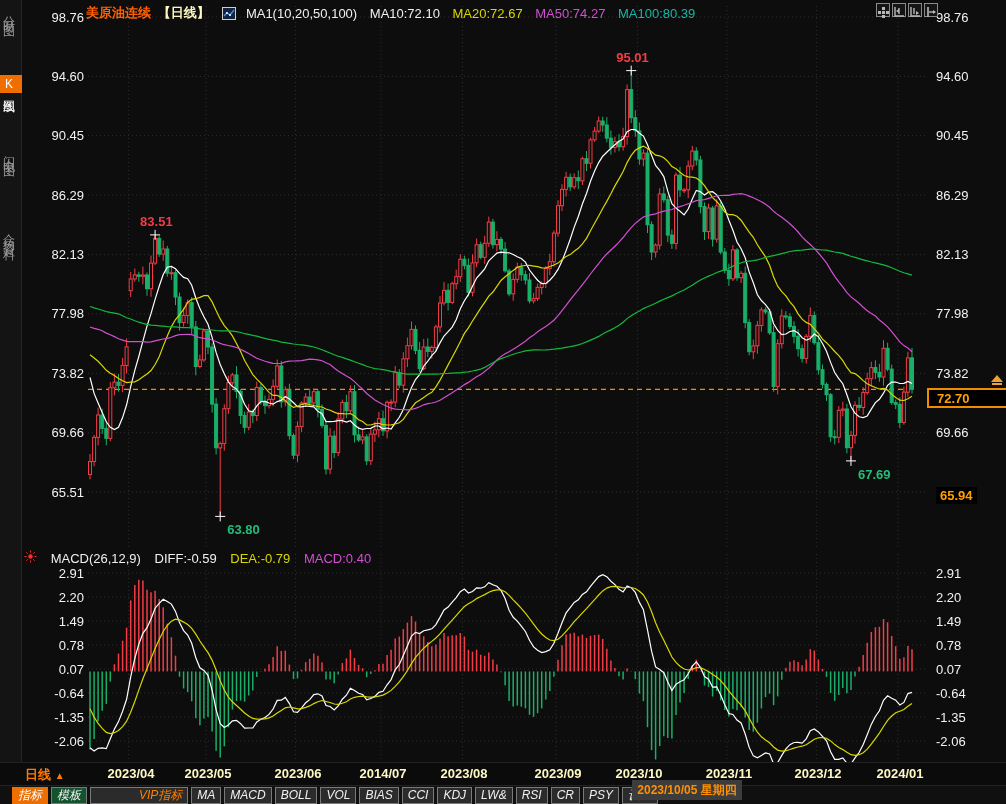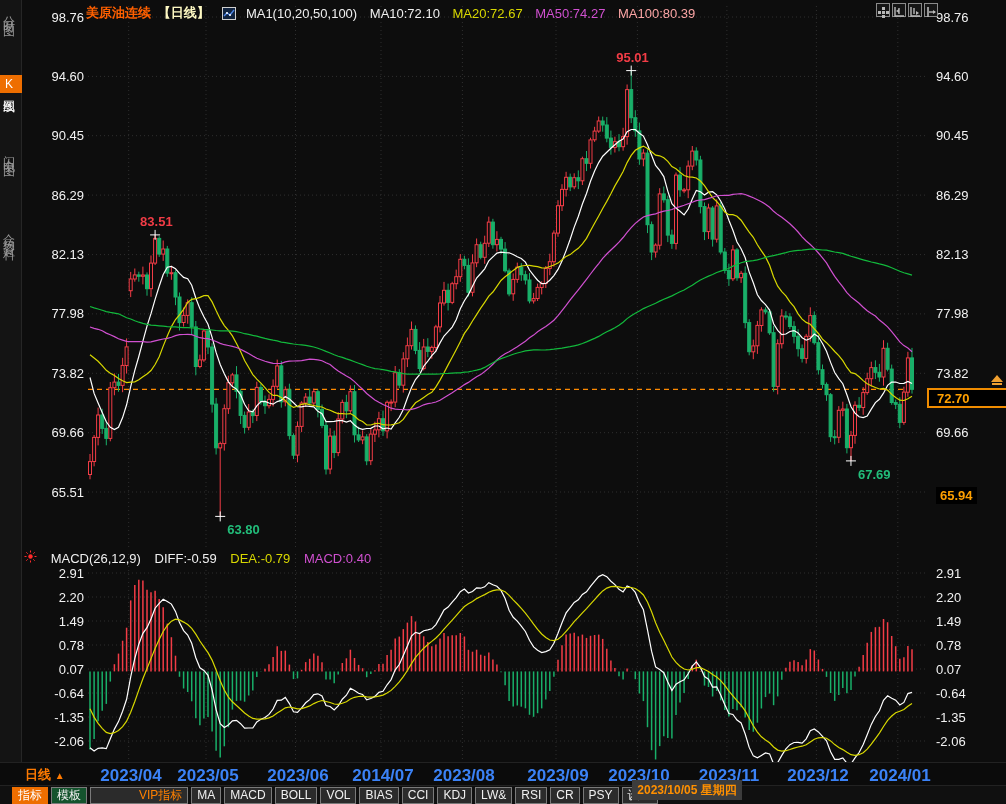--- a/index.html
+++ b/index.html
@@ -15,21 +15,21 @@
   .side-tab.active { background:#ee6e00; color:#fff; letter-spacing:0; font-size:12px; padding:2px 0; }
 
   
   #legend { left:86px; top:4px; height:16px; white-space:nowrap; font-size:13px; }
   #legend span { margin-right:9px; vertical-align:middle; }
   .c-sym { color:#ff6000; font-weight:bold; }
   .c-per { color:#fef9c3; font-weight:bold; }
   .c-w { color:#efefef; }
   .c-y { color:#d8d800; }
   .c-m { color:#d050d0; }
-  .c-g { color:#fca5a5; }
+  .c-g { color:#14b8a6; }
   #legend .mini-icon { display:inline-block; width:14px; height:13px; margin-right:6px; }
 
   
   #win-icons { left:876px; top:3px; display:flex; gap:2px; }
   .wicon { width:14px; height:14px; border:1px solid #8a8a8a; background:#151515; cursor:pointer; }
 
   
   #macd-legend { left:24px; top:550px; height:16px; white-space:nowrap; font-size:13px; }
   #macd-legend span { margin-right:10px; }
   #sun-icon { display:inline-block; width:13px; height:13px; margin-right:28px; cursor:pointer; }
@@ -43,31 +43,31 @@
   #latest-arrow { left:990px; top:375px; width:14px; height:12px; cursor:pointer; }
   #latest-arrow .tri { width:0; height:0; margin:0 auto; border-left:6px solid transparent;
                        border-right:6px solid transparent; border-bottom:7px solid #f0a030; }
   #latest-arrow .bar { width:10px; height:2px; background:#f0a030; margin:1px auto 0; }
 
   
   #xaxis-row { left:0; top:762px; width:1006px; height:23px; background:#0b0b0b; border-top:1px solid #222; }
   #period-label { position:absolute; left:25px; top:3px; color:#ff7a00; font-size:13px;
                   font-weight:bold; cursor:pointer; }
   #period-label .arr { font-size:10px; }
-  .month-label { position:absolute; top:3px; transform:translateX(-50%); color:#3b82f6;
-                 font-size:17px; font-weight:bold; white-space:nowrap; }
+  .month-label { position:absolute; top:3px; transform:translateX(-50%); color:#fef9c3;
+                 font-size:13px; font-weight:bold; white-space:nowrap; }
   #crosshair-date { position:absolute; left:632px; top:17px; width:110px; height:20px; background:#3c3c3c;
                     color:#ff9000; font-size:12px; font-weight:bold; text-align:center; line-height:20px;
                     white-space:nowrap; z-index:5; }
 
   
   #toolbar { left:0; top:785px; width:1006px; height:19px; background:#101010; border-top:1px solid #222;
              display:flex; gap:3px; padding-left:12px; align-items:center; }
   .tbtn { height:17px; line-height:15px; border:1px solid #7a7a7a; background:#2b2b2b; color:#f0f0f0;
-          font-size:12px; padding:0 5px; cursor:pointer; white-space:nowrap; }
+          font-size:12px; padding:0 5px; cursor:pointer; white-space:nowrap;font-style:italic; }
   .tbtn.active { background:#ee6e00; border-color:#ee6e00; color:#fff; }
   .tbtn.alt { background:#14532d; }
   .tbtn.vip { color:#ff8000;padding-left:48px; }
 
   svg text { font-family:"Liberation Sans", sans-serif; }
 </style>
 </head>
 <body>
 
 <div id="stage">

